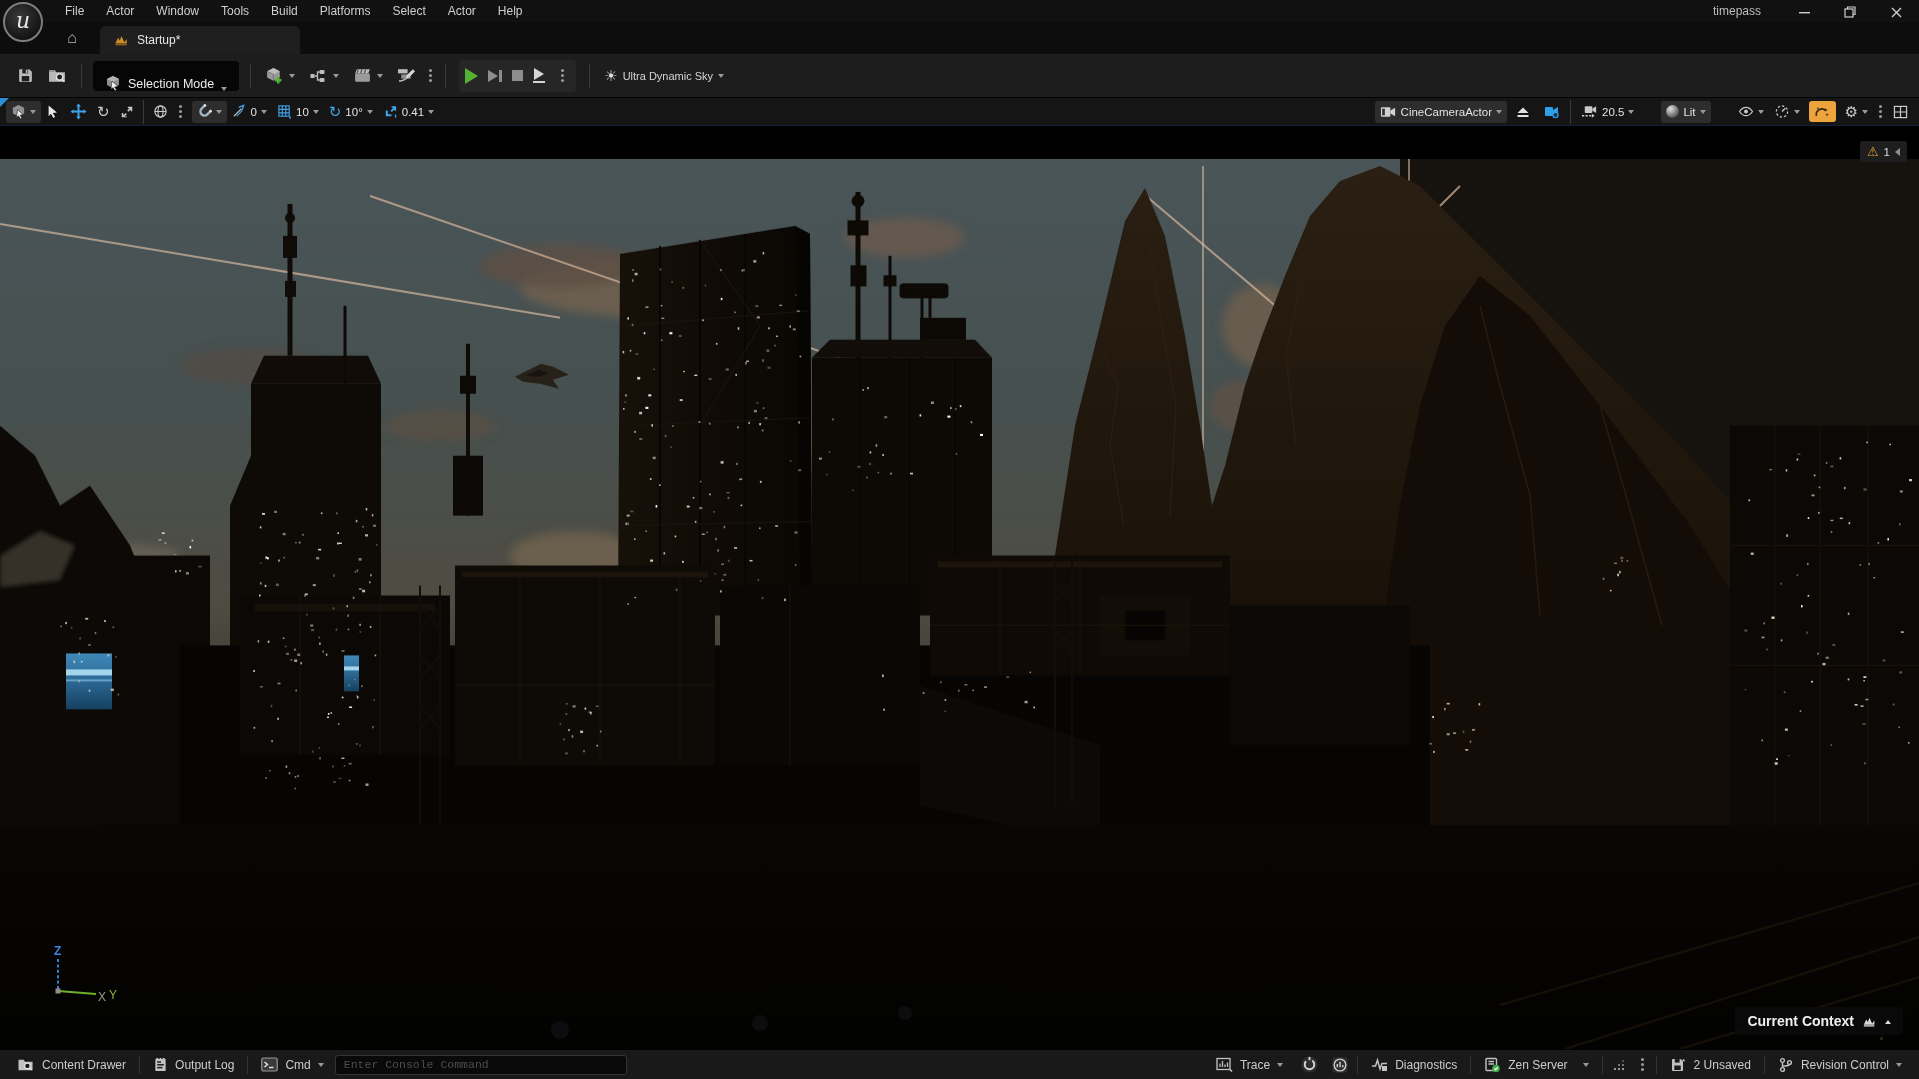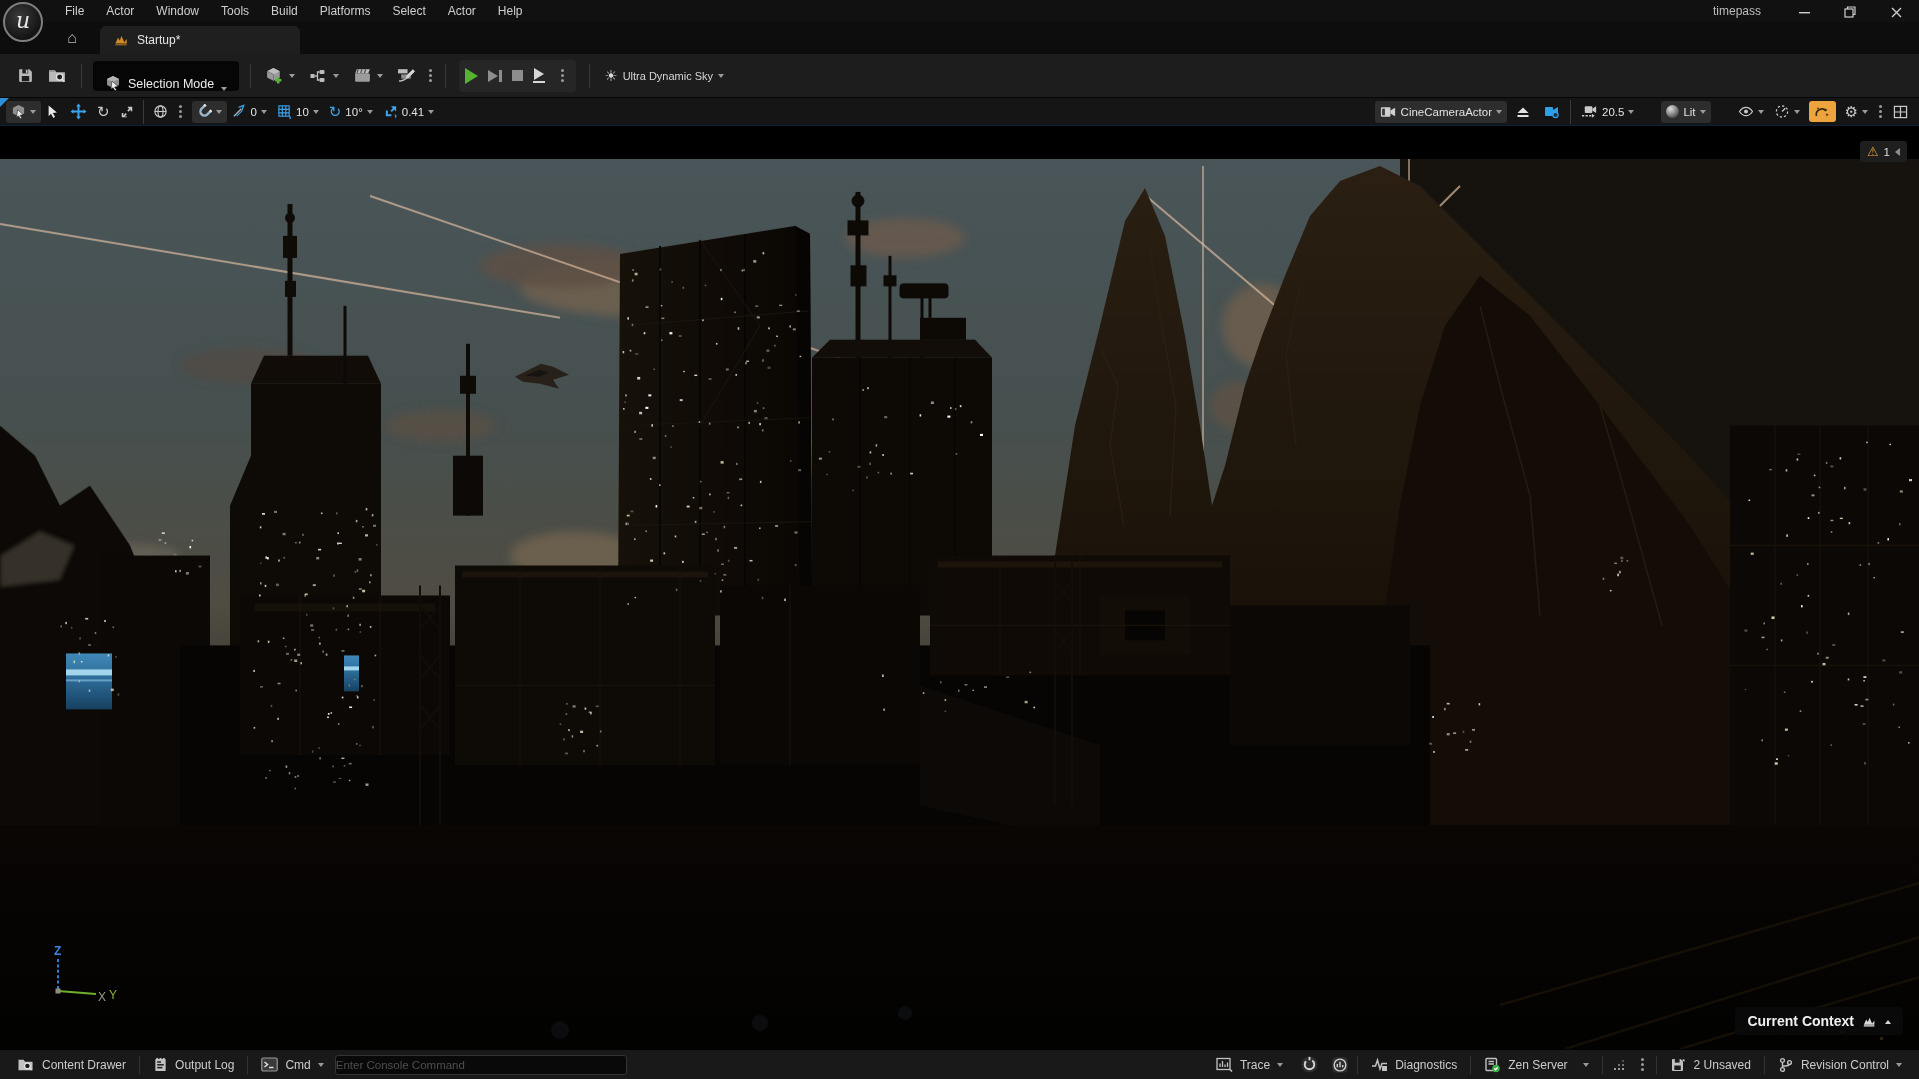--- a/index.html
+++ b/index.html
@@ -69,21 +69,21 @@
               display:flex; align-items:center; gap:8px; padding:6px 12px; }
   .ctx-lbl { font-size:14px; font-weight:bold; color:#f0f0f0; }
 
   .axis-gizmo { position:absolute; left:36px; bottom:40px; }
 
   
   .statusbar { height:30px; background:#191919; border-top:1px solid #020202; display:flex; align-items:center; padding:0 6px; font-size:12px;justify-content:space-between; }
   .sb-btn { height:100%; display:flex; align-items:center; gap:7px; padding:0 11px; color:#cccccc; }
   .sb-sep { width:1px; height:18px; background:#333; margin:0 2px; flex:none;}
   .console-input { width:292px; height:20px; background:#090909; border:1px solid #343434; border-radius:3px;
-                   color:#8a8a8a; font-family:Liberation Sans, sans-serif; font-size:11.5px; padding:0 0; outline:none; }
+                   color:#8a8a8a; font-family:Liberation Mono, monospace; font-size:11.5px; padding:0 8px; outline:none; }
   .console-input::placeholder { color:#4e4e4e; }
   .sb-right { margin-left:auto; display:flex; align-items:center; height:100%; }
   .ic { flex:none; display:block; }
 </style>
 </head>
 <body>
 
 <div class="app">
 
   <div class="menurow">

